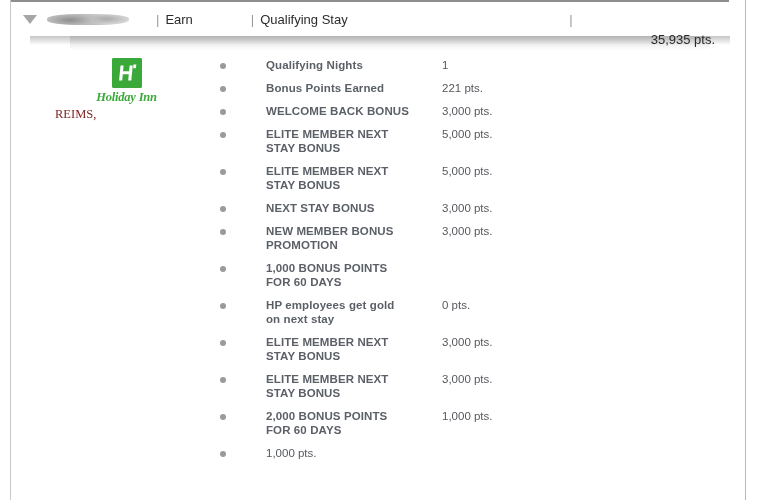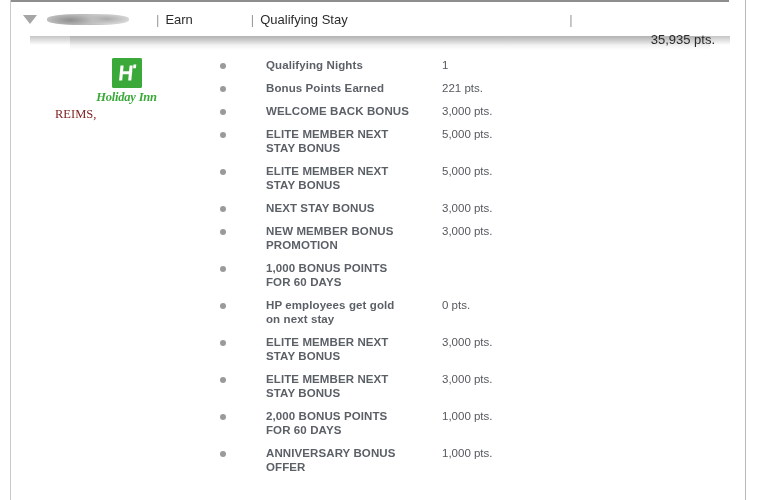--- a/index.html
+++ b/index.html
@@ -309,19 +309,18 @@
           <span class="row-label">ELITE MEMBER NEXT STAY BONUS</span>
           <span class="row-value">3,000 pts.</span>
         </div>
         <div class="row">
           <span class="bullet"></span>
           <span class="row-label">2,000 BONUS POINTS FOR 60 DAYS</span>
           <span class="row-value">1,000 pts.</span>
         </div>
         <div class="row">
           <span class="bullet"></span>
-          <span class="row-label">ANNIVERSARY BONUS OFFER</span>
           <span class="row-value">1,000 pts.</span>
         </div>
       </div>
 
   </div>
 </div>
 
 </body></html>

